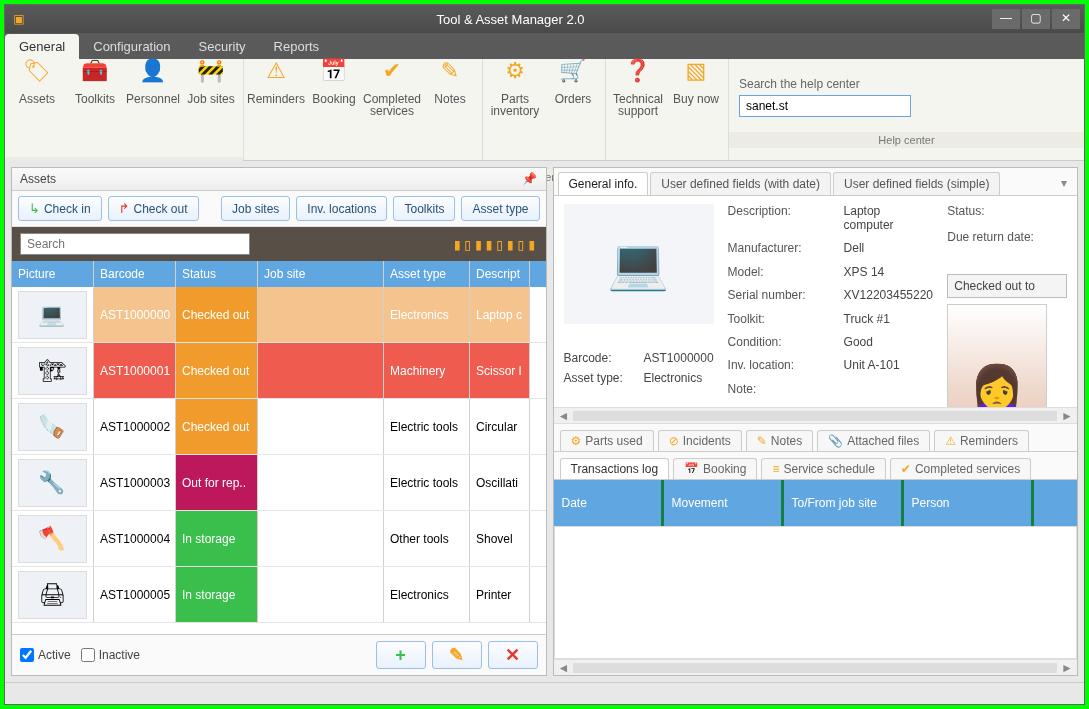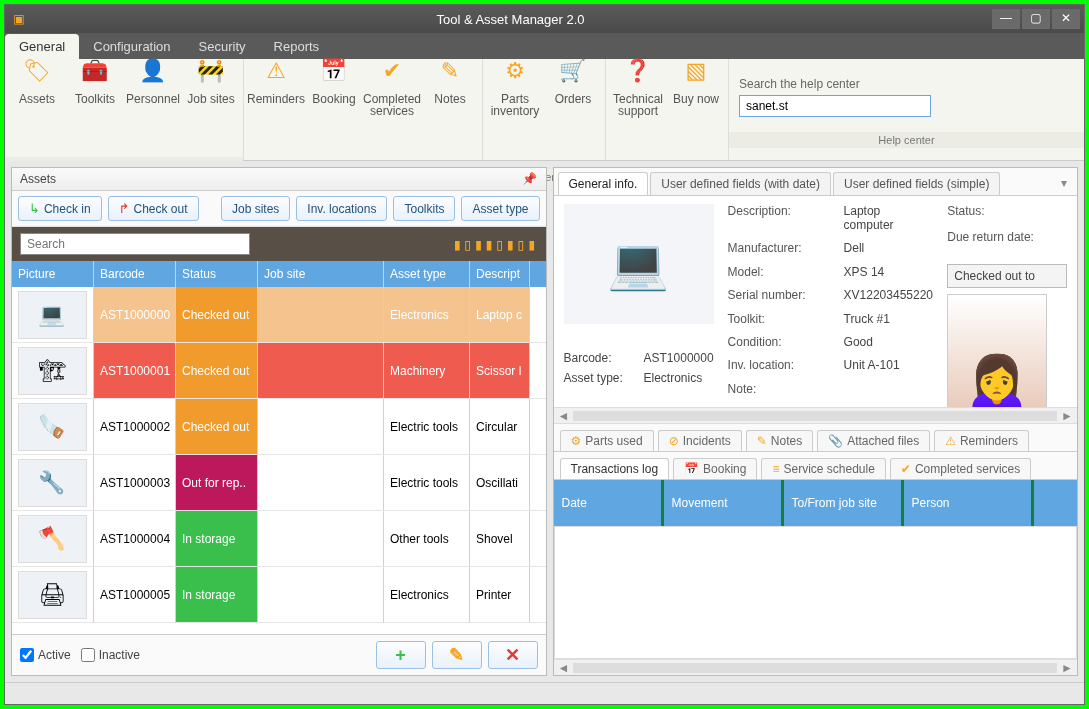--- a/index.html
+++ b/index.html
@@ -13,21 +13,21 @@
 .menutab { padding: 5px 14px; color: #ddd; cursor: pointer; font-size: 13px; }
 .menutab.active { background: #f5f5f0; color: #333; border-radius: 4px 4px 0 0; }
 .ribbon { background: #f5f5f0; border-bottom: 1px solid #ccc; display: flex; height: 102px; }
 .rgrp { display: flex; flex-direction: column; border-right: 1px solid #ddd; }
 .rgrp-body { flex: 1; display: flex; align-items: flex-start; padding: 4px 6px; gap: 6px; }
 .rgrp-label { text-align: center; color: #777; font-size: 11px; padding: 2px 0; background: #ecece5; margin-top: 48px; }
 .rbtn { display: flex; flex-direction: column; align-items: center; width: 52px; cursor: pointer; gap: 2px; text-align: center; color: #555; font-size: 11px; line-height: 12px; padding-top: 2px; }
 .rbtn .ico { font-size: 22px; color: #f5a623; height: 26px; }
 .help-grp { flex: 1; padding: 18px 10px; }
 .help-lbl { color: #666; font-size: 12px; margin-bottom: 4px; }
-.help-in { border: 1px solid #6aa5e0; padding: 3px 6px; width: 192px; background: #fff; }
+.help-in { border: 1px solid #6aa5e0; padding: 3px 6px; width: 172px; background: #fff; }
 .content { flex: 1; display: flex; gap: 6px; padding: 6px; overflow: hidden; }
 .panel { background: #fff; border: 1px solid #bbb; display: flex; flex-direction: column; }
 .panel-head { background: linear-gradient(#fafafa,#eee); border-bottom: 1px solid #ccc; padding: 4px 8px; color: #444; display: flex; align-items: center; justify-content: space-between; font-size: 12px; }
 .left { width: 540px; }
 .right { flex: 1; }
 .toolbar { padding: 5px 6px; display: flex; gap: 6px; background: #fafafa; border-bottom: 1px solid #e2e2e2; }
 .tbtn { border: 1px solid #9ac0e6; background: linear-gradient(#fdfdff,#e8f1fb); padding: 4px 10px; border-radius: 3px; cursor: pointer; color: #25527a; display: flex; align-items: center; gap: 4px; font-size: 12px; }
 .tbtn .ic { font-size: 13px; }
 .searchbar { background: #585046; padding: 6px 8px; display: flex; align-items: center; gap: 8px; }
 .searchbar input { flex: 0 0 230px; padding: 3px 6px; border: 1px solid #888; background: #fff; }
@@ -53,21 +53,21 @@
 .actb { width: 50px; height: 28px; border: 1px solid #9ac0e6; background: linear-gradient(#fdfdff,#e8f1fb); border-radius: 3px; display:flex;align-items:center;justify-content:center; cursor:pointer; font-size:18px; font-weight:bold; }
 .tabsrow { display: flex; gap: 2px; padding: 4px 4px 0 4px; background: #fafafa; border-bottom:1px solid #ccc; flex-wrap:wrap; }
 .tab { border: 1px solid #ccc; border-bottom: none; padding: 4px 10px; background: #f3f3f3; border-radius: 3px 3px 0 0; cursor: pointer; color:#555; display:flex;align-items:center;gap:4px; font-size:12px;}
 .tab.active { background: #fff; color:#222; }
 .detail-body { flex: 1; padding: 8px 10px; display: flex; gap: 14px; overflow:auto; }
 .dimg { width: 150px; height: 120px; background:#f3f5f9; display:flex;align-items:center;justify-content:center;font-size:50px; }
 .props { display: grid; grid-template-columns: 92px auto; gap: 6px 24px; color:#444; }
 .props .k{color:#555}
 .side { margin-left: auto; width: 120px; }
 .side .k{color:#555}
-.statusbox { margin-top: 20px; border:1px solid #bbb; background:#f4f4f4; padding: 4px 6px; color:#444; white-space:nowrap; overflow:hidden; }
+.statusbox { margin-top: 30px; border:1px solid #bbb; background:#f4f4f4; padding: 4px 6px; color:#444; white-space:nowrap; overflow:hidden; }
 .avatar { margin-top: 6px; width: 100px; height: 120px; background: linear-gradient(#fff,#e8c9b8); border:1px solid #ccc; display:flex;align-items:flex-end;justify-content:center;font-size:56px; }
 .hscroll{height:16px;background:#f0f0f0;border-top:1px solid #ddd;display:flex;align-items:center;padding:0 4px;color:#888;font-size:10px;gap:4px}
 .subtabs{display:flex;gap:4px;flex-wrap:wrap;padding:6px 6px 0 6px;background:#fafafa;border-top:1px solid #ddd;border-bottom:1px solid #ccc}
 .subtab{border:1px solid #ccc;padding:3px 10px;background:#f7f7f7;border-radius:3px 3px 0 0;cursor:pointer;color:#666;display:flex;align-items:center;gap:4px;font-size:12px;border-bottom:none}
 .subtab.active{background:#fff;color:#333}
 .loggrid{flex:1;display:flex;flex-direction:column;min-height:120px}
 .loghead{display:flex;background:#60a6e0;color:#fff}
 .loghead>div{padding:16px 8px;border-right:3px solid #15803d}
 .lc1{width:110px}.lc2{width:120px}.lc3{width:120px}.lc4{width:130px}
 .logbody{flex:1;background:#fff;border:1px solid #ddd}

